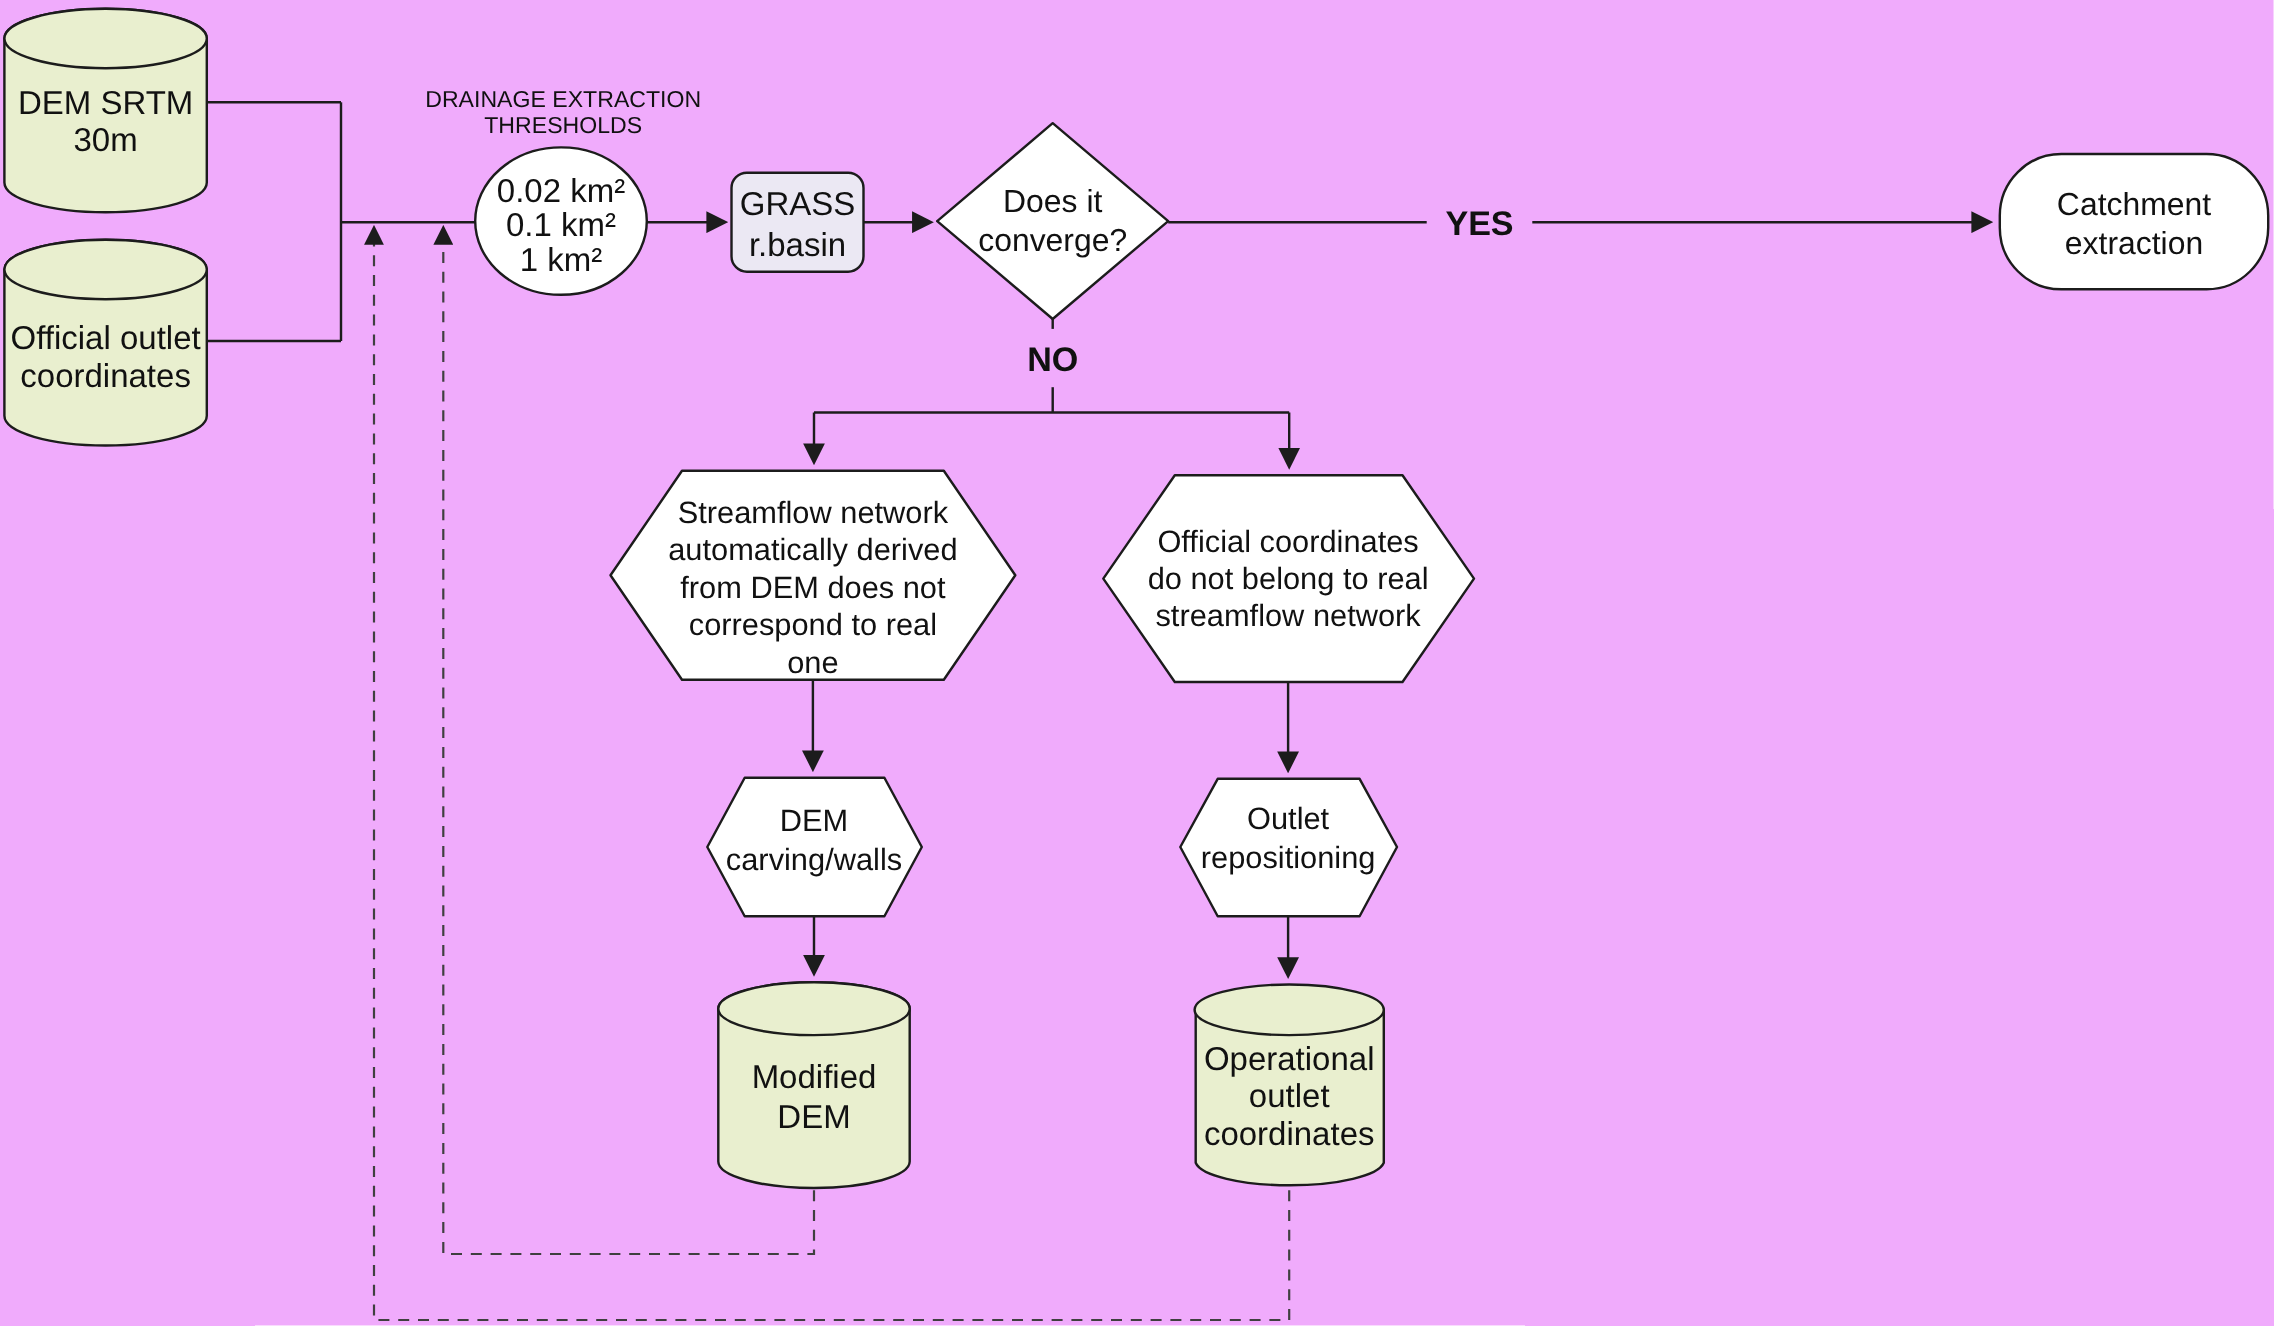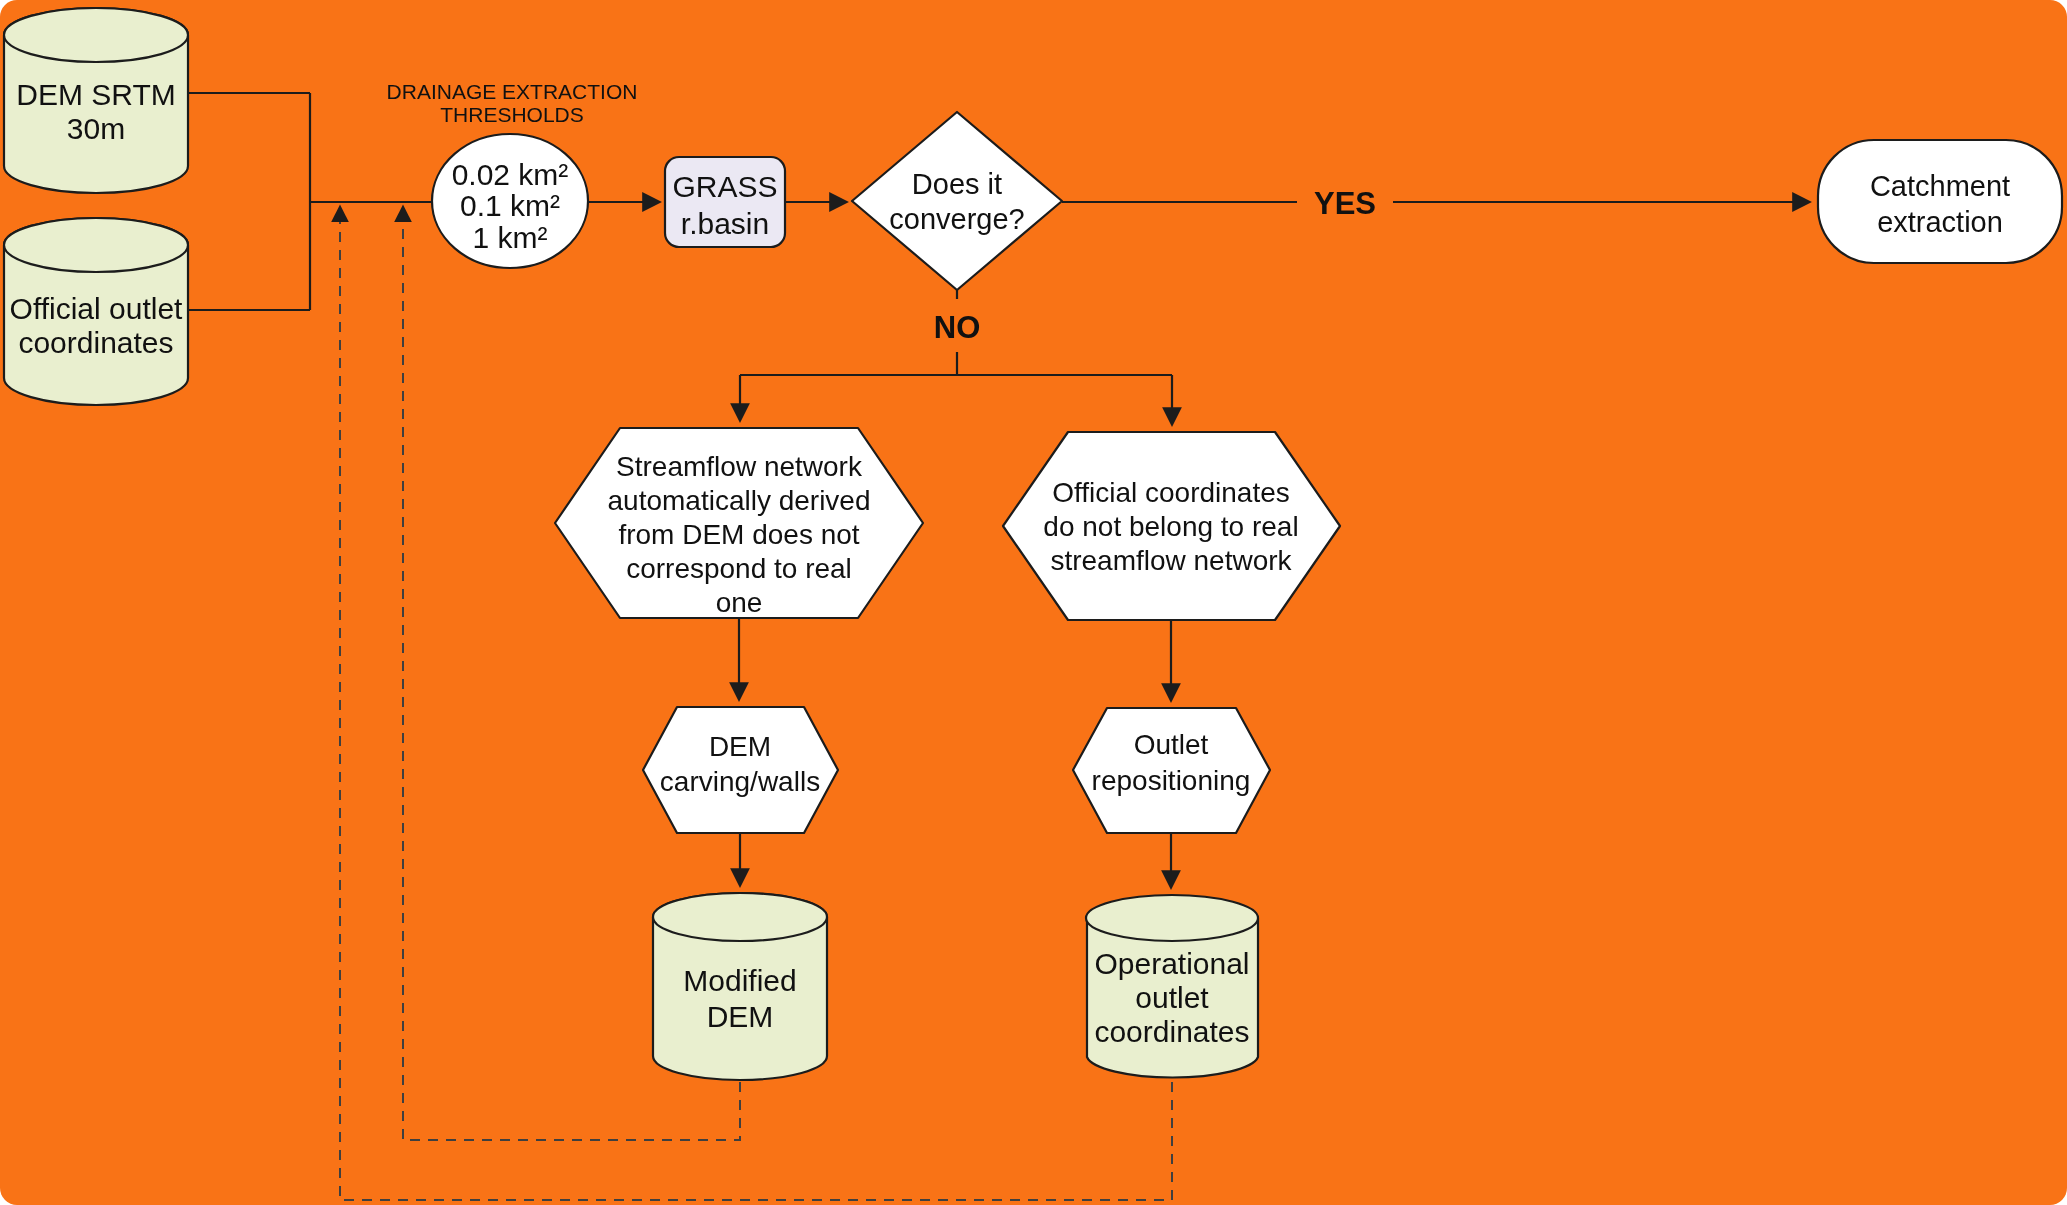--- a/index.html
+++ b/index.html
@@ -1,16 +1,16 @@
 <!DOCTYPE html>
 <html><head>
 <meta charset="utf-8">
 <style>
   html,body{margin:0;padding:0;background:#ffffff;}
-  .stage{width:2067px;height:1205px;position:relative;background:#f97316;overflow:hidden;border-radius:17px;}
+  .stage{width:2067px;height:1205px;position:relative;background:#f0abfc;overflow:hidden;}
   svg{display:block}
   .edge{stroke:#1c1c1c;stroke-width:2.2;fill:none}
   .dash{stroke:#3f3f3f;stroke-width:2;fill:none;stroke-dasharray:10 8}
   .shape{stroke:#1c1c1c;stroke-width:2.2;stroke-linejoin:round}
   text{font-family:"Liberation Sans","DejaVu Sans",sans-serif;fill:#111111;text-anchor:middle;dominant-baseline:central}
   .t30{font-size:30px}
   .t29{font-size:29px}
   .t28{font-size:28px}
   .t21{font-size:21px}
   .tb{font-size:31px;font-weight:bold}

